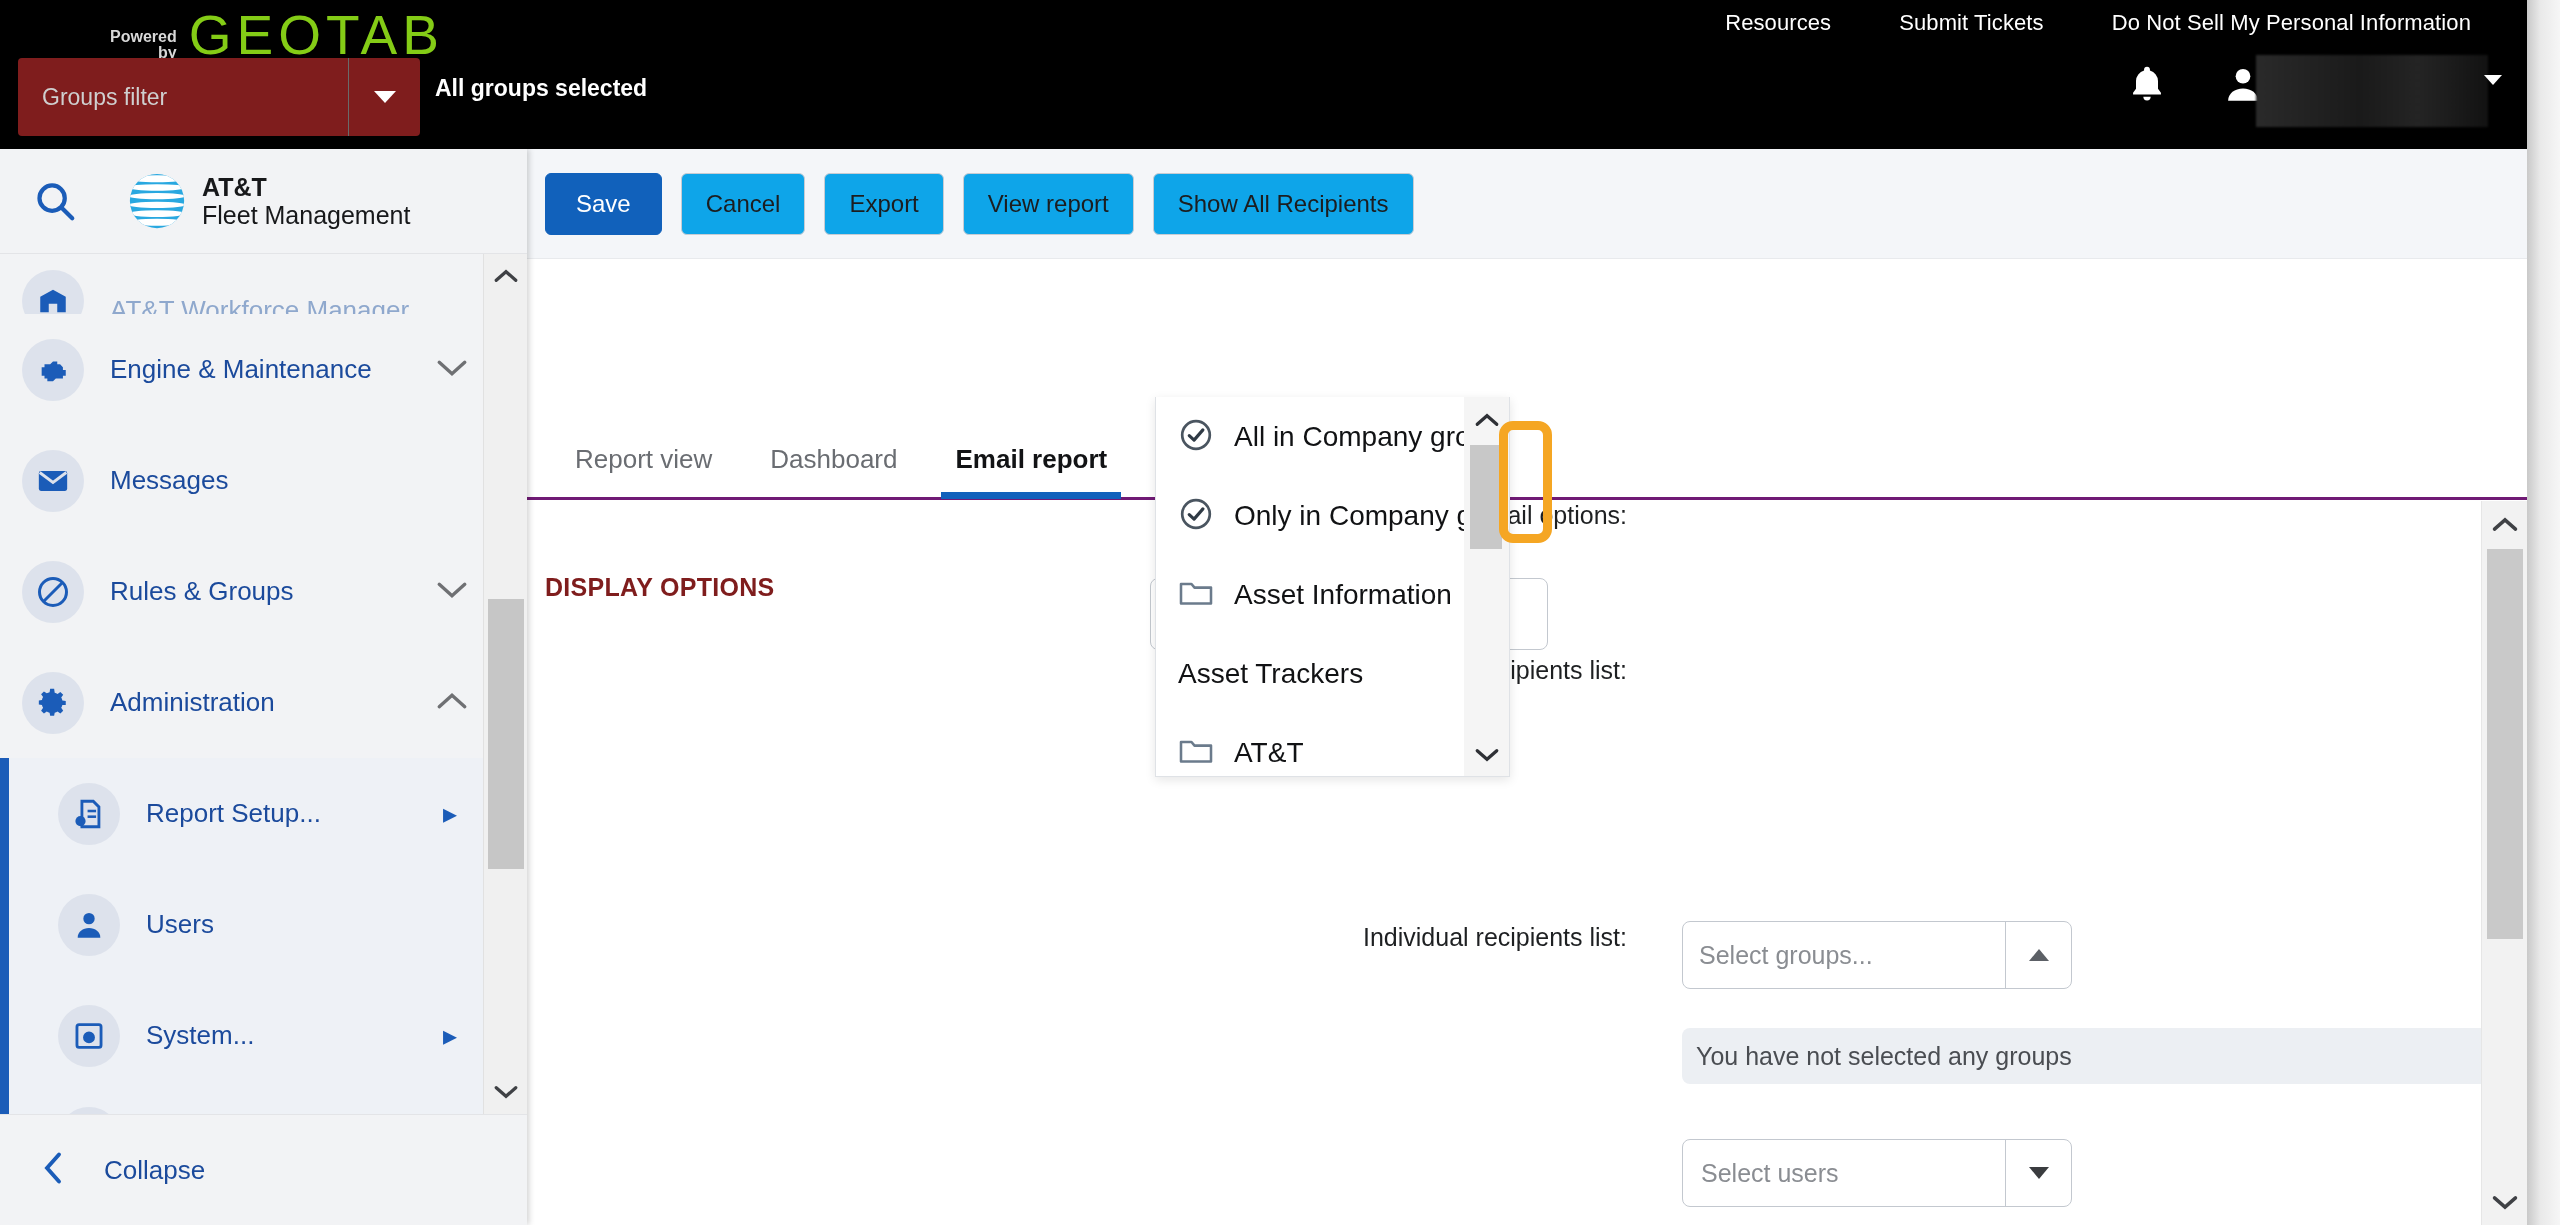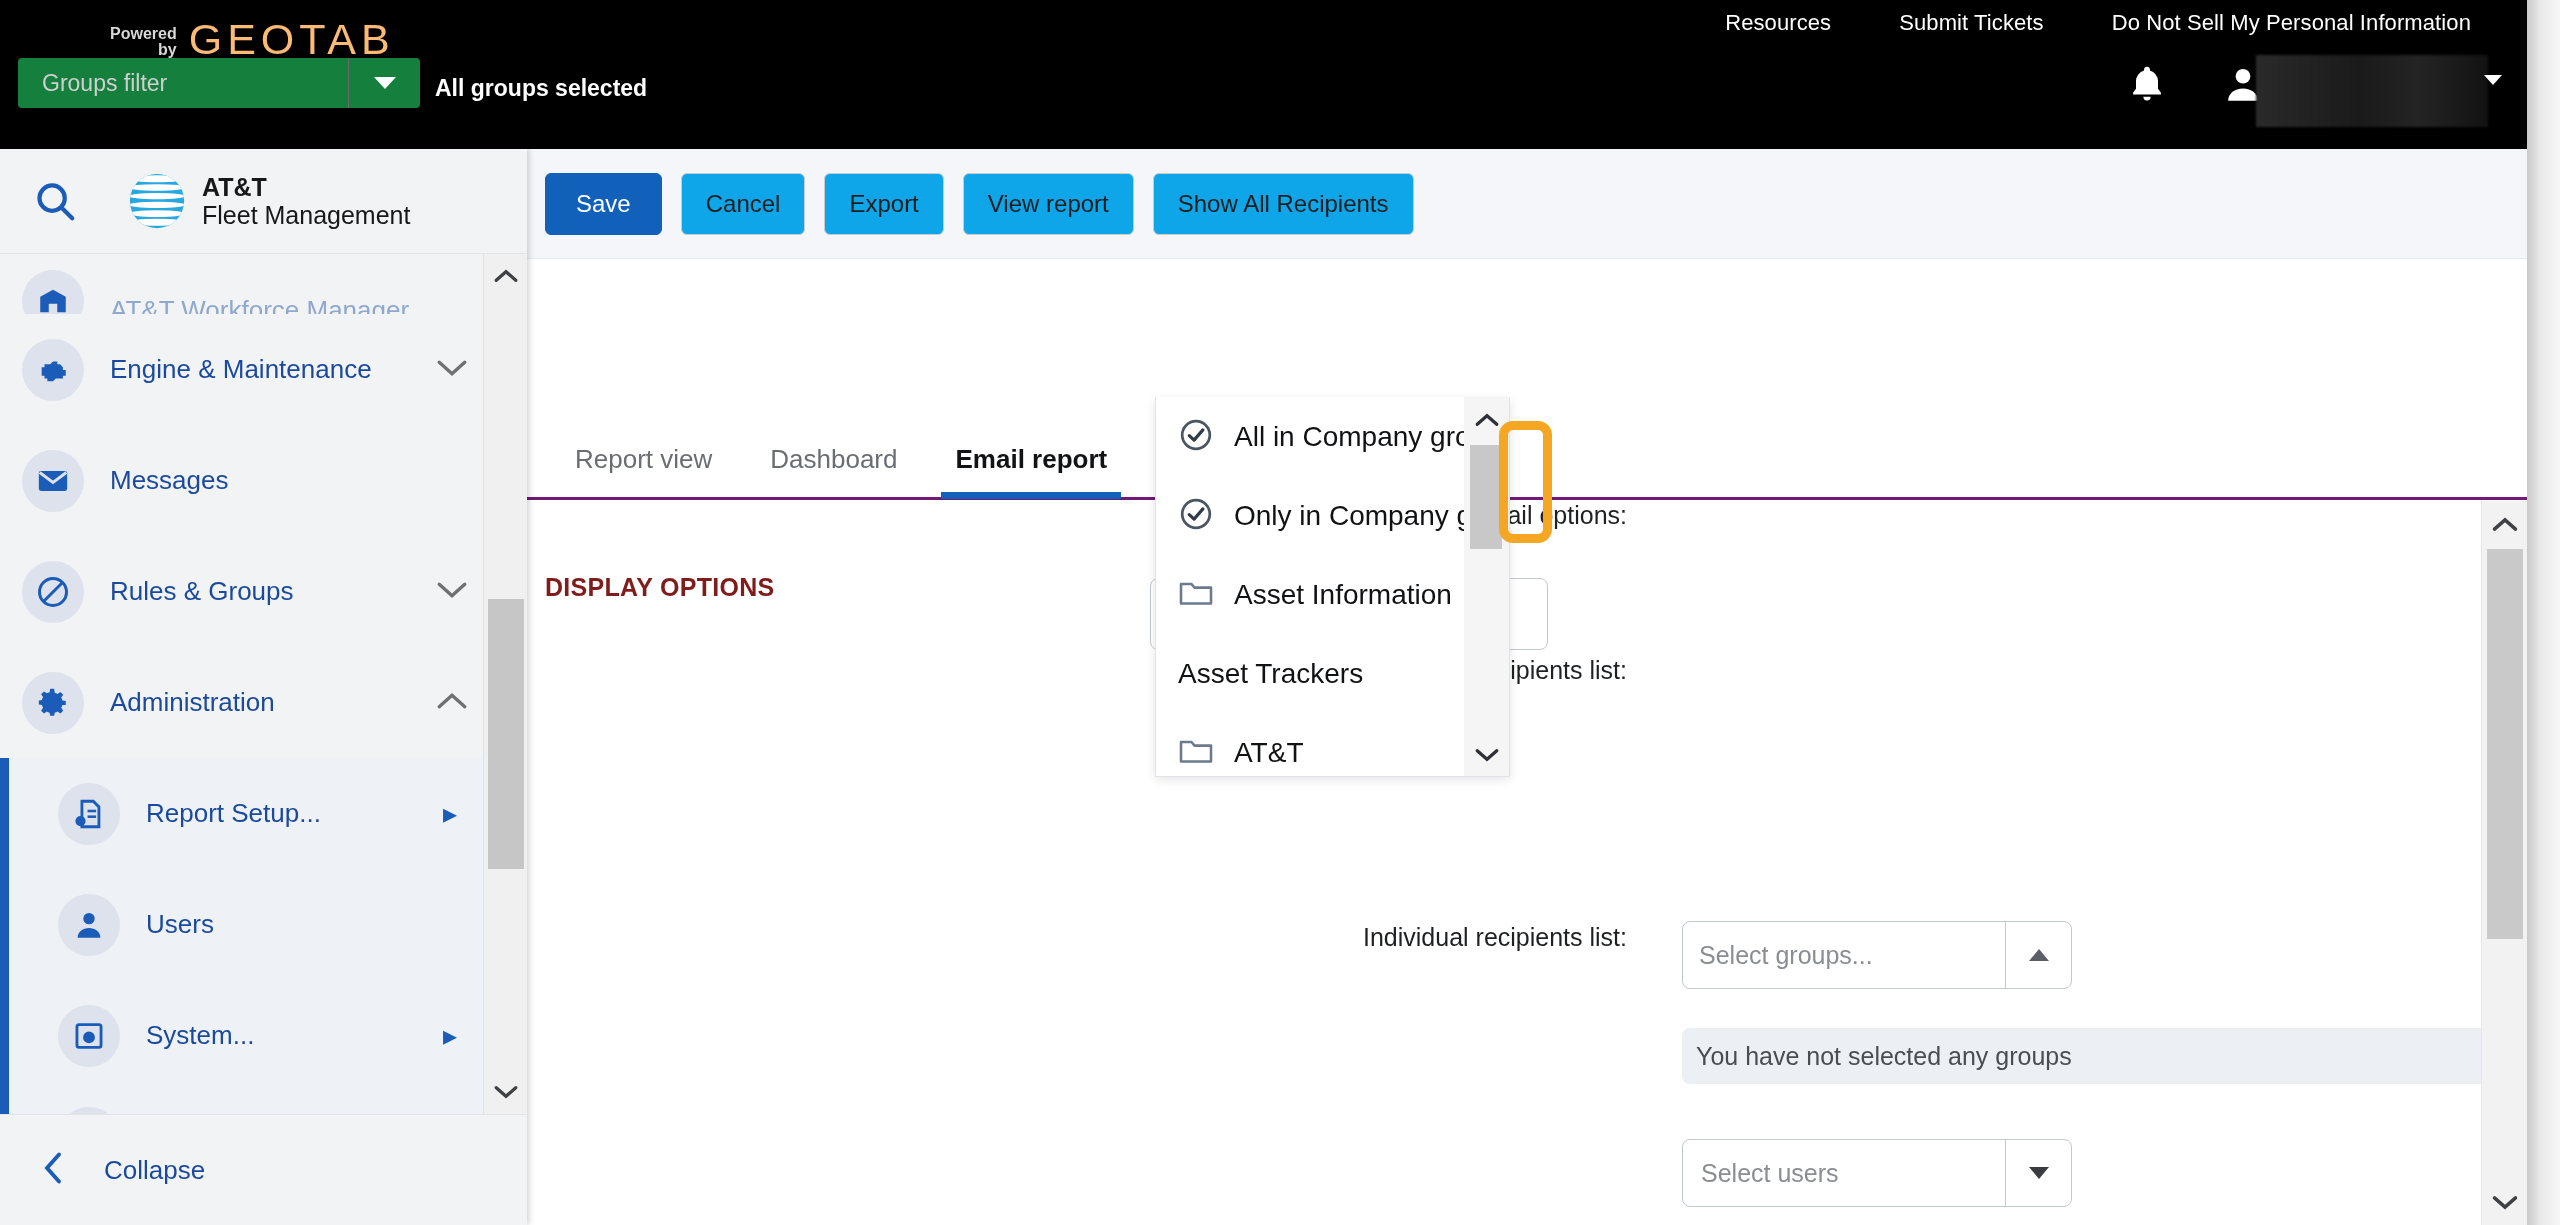--- a/index.html
+++ b/index.html
@@ -25,27 +25,26 @@
     cursor:pointer; letter-spacing:0.1px;
   }
   .poweredby {
     position:absolute; left:110px; top:3px;
     display:flex; align-items:flex-end; gap:12px;
   }
   .pb-stack { display:flex; flex-direction:column; line-height:1.0; padding-bottom:6px;}
   .pb-stack .l1 { color:#d8d8d8; font-size:16px; font-weight:bold; }
   .pb-stack .l2 { color:#d8d8d8; font-size:16px; font-weight:bold; text-align:right;}
   .geotab {
-    color:#fdba74; font-size:43px; font-weight:400; letter-spacing:5px;
+    color:#84cc16; font-size:55px; font-weight:400; letter-spacing:5px;
     font-family:"Liberation Sans", sans-serif;
-    margin-top:12px;
   }
   .groupsfilter {
-    position:absolute; left:18px; top:58px; width:402px; height:50px;
-    background:#15803d; border-radius:4px; display:flex; align-items:stretch;
+    position:absolute; left:18px; top:58px; width:402px; height:78px;
+    background:#7f1d1d; border-radius:4px; display:flex; align-items:stretch;
   }
   .groupsfilter .gf-text {
     flex:1; display:flex; align-items:center; padding-left:24px;
     color:#cfcfcf; font-size:23px;
   }
   .groupsfilter .gf-btn {
     width:72px; border-left:1px solid #6a6a6a; display:flex;
     align-items:center; justify-content:center; cursor:pointer;
   }
   .caret-down { width:0;height:0;border-left:11px solid transparent;border-right:11px solid transparent;border-top:12px solid #fff;}

